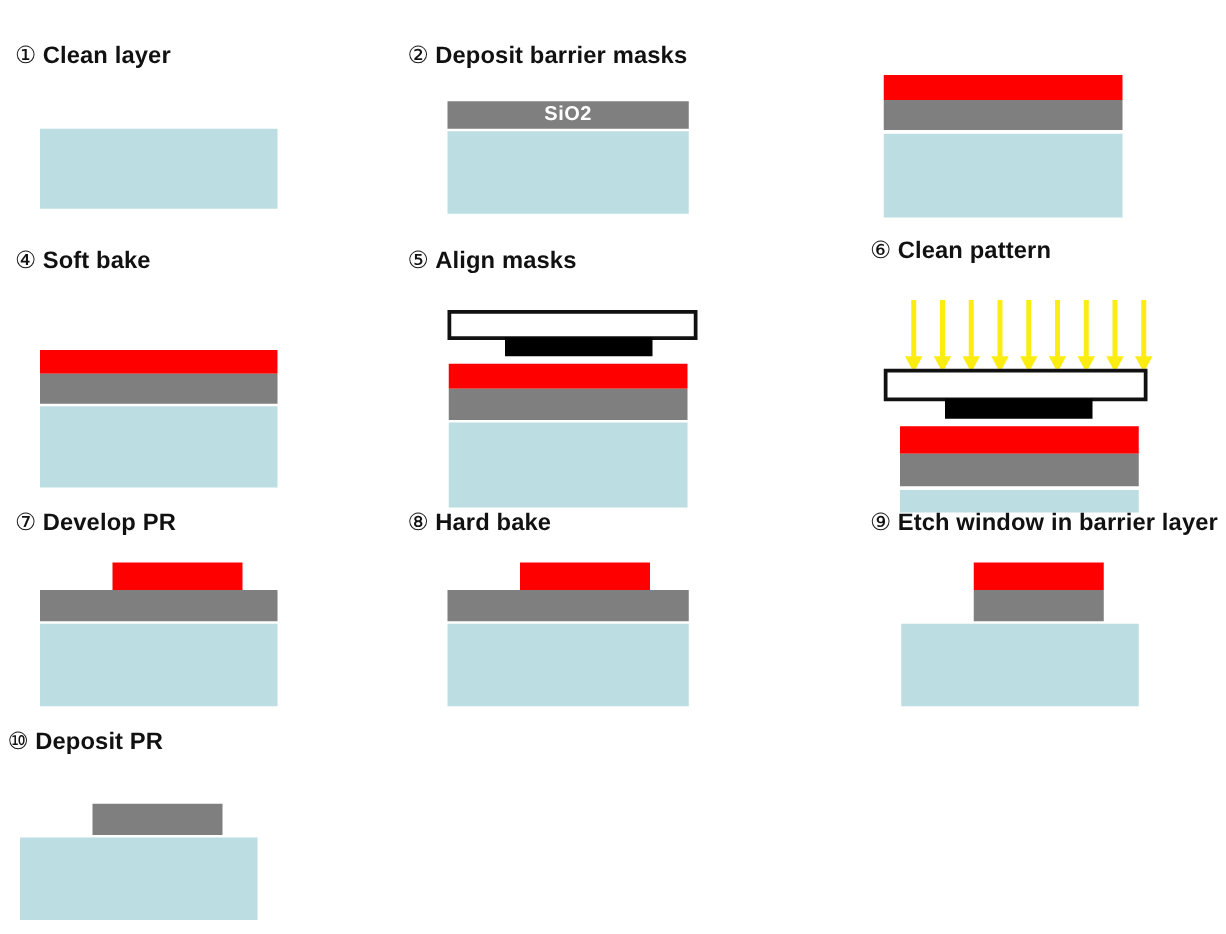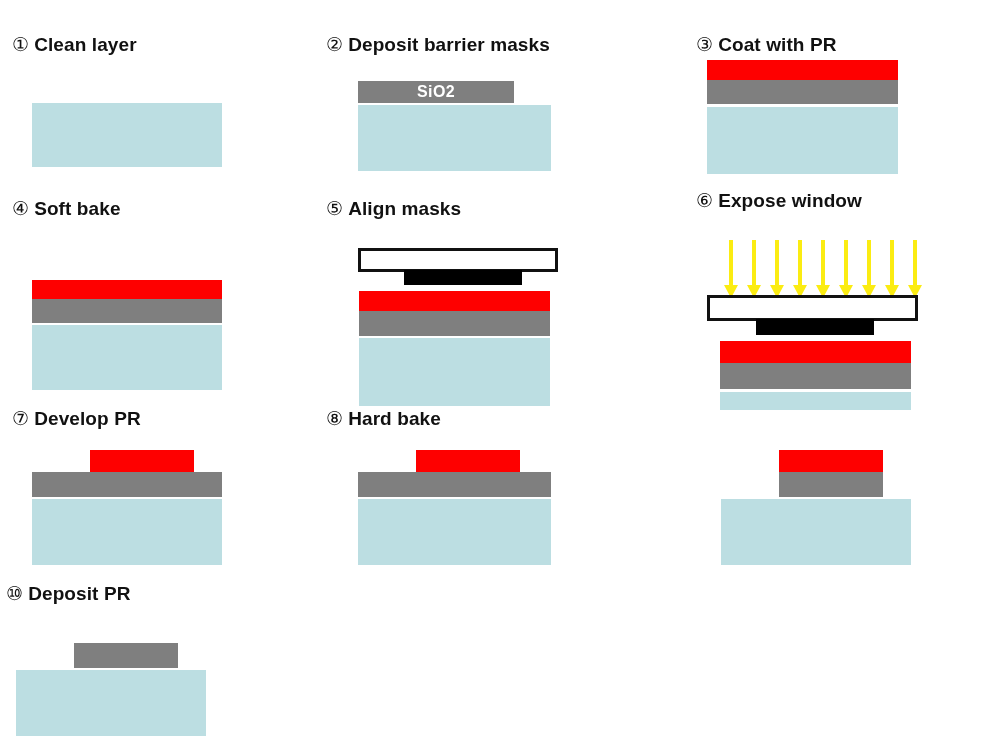--- a/index.html
+++ b/index.html
@@ -100,31 +100,28 @@
     <div class="stack" style="left:20px; top:69px; width:190px; height:64px;">
       <div class="layer layer-wafer" style="left:0px; top:0px; width:190px; height:64px;"></div>
     </div>
   </div>
 
   <div class="panel" style="left:326px; top:34px; width:310px; height:150px;">
     <div class="step-title">
       <span class="step-num">②</span><span>Deposit barrier masks</span>
     </div>
     <div class="stack" style="left:32px; top:47px; width:193px; height:90px;">
-      <div class="layer layer-oxide" style="left:0px; top:0px; width:156px; height:22px;">
+      <div class="layer layer-oxide" style="left:0px; top:0px; width:193px; height:22px;">
         <span class="oxide-label">SiO2</span>
       </div>
       <div class="layer layer-wafer" style="left:0px; top:24px; width:193px; height:66px;"></div>
     </div>
   </div>
 
   <div class="panel" style="left:696px; top:34px; width:290px; height:150px;">
-    <div class="step-title">
-      <span class="step-num">③</span><span>Coat with PR</span>
-    </div>
     <div class="stack" style="left:11px; top:26px; width:191px; height:114px;">
       <div class="layer layer-resist" style="left:0px; top:0px; width:191px; height:20px;"></div>
       <div class="layer layer-oxide" style="left:0px; top:20px; width:191px; height:24px;"></div>
       <div class="layer layer-wafer" style="left:0px; top:47px; width:191px; height:67px;"></div>
     </div>
   </div>
 
   <div class="panel" style="left:326px; top:198px; width:310px; height:190px;">
     <div class="step-title">
       <span class="step-num">⑤</span><span>Align masks</span>
@@ -144,21 +141,21 @@
     </div>
     <div class="stack" style="left:20px; top:82px; width:190px; height:110px;">
       <div class="layer layer-resist" style="left:0px; top:0px; width:190px; height:19px;"></div>
       <div class="layer layer-oxide" style="left:0px; top:19px; width:190px; height:24px;"></div>
       <div class="layer layer-wafer" style="left:0px; top:45px; width:190px; height:65px;"></div>
     </div>
   </div>
 
   <div class="panel" style="left:696px; top:190px; width:290px; height:200px;">
     <div class="step-title">
-      <span class="step-num">⑥</span><span>Expose window</span>
+      <span class="step-num">⑥</span><span>Clean pattern</span>
     </div>
 
     <div class="stack" style="left:28px; top:50px; width:190px; height:60px;">
       <div style="position:absolute; left:0px; top:0px;">
         <div class="arrow-shaft" style="left:5px; top:0px; width:4px; height:47px;"></div>
         <div class="arrow-head" style="left:0px; top:45px;"></div>
       </div>
       <div style="position:absolute; left:23px; top:0px;">
         <div class="arrow-shaft" style="left:5px; top:0px; width:4px; height:47px;"></div>
         <div class="arrow-head" style="left:0px; top:45px;"></div>
@@ -218,20 +215,23 @@
       <span class="step-num">⑦</span><span>Develop PR</span>
     </div>
     <div class="stack" style="left:20px; top:42px; width:190px; height:118px;">
       <div class="layer layer-resist" style="left:58px; top:0px; width:104px; height:22px;"></div>
       <div class="layer layer-oxide" style="left:0px; top:22px; width:190px; height:25px;"></div>
       <div class="layer layer-wafer" style="left:0px; top:49px; width:190px; height:66px;"></div>
     </div>
   </div>
 
   <div class="panel" style="left:696px; top:408px; width:290px; height:160px;">
+    <div class="step-title">
+      <span class="step-num">⑨</span><span>Etch window in barrier layer</span>
+    </div>
     <div class="stack" style="left:25px; top:42px; width:190px; height:118px;">
       <div class="layer layer-resist" style="left:58px; top:0px; width:104px; height:22px;"></div>
       <div class="layer layer-oxide" style="left:58px; top:22px; width:104px; height:25px;"></div>
       <div class="layer layer-wafer" style="left:0px; top:49px; width:190px; height:66px;"></div>
     </div>
   </div>
 
   <div class="panel" style="left:6px; top:583px; width:300px; height:160px;">
     <div class="step-title">
       <span class="step-num">⑩</span><span>Deposit PR</span>

